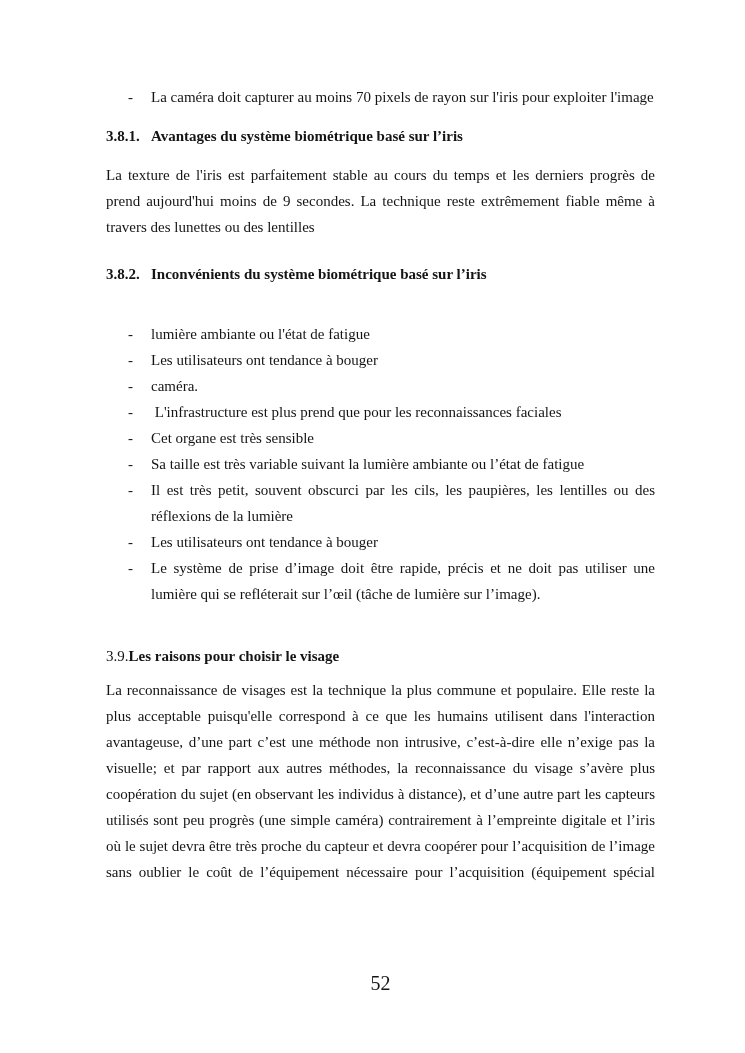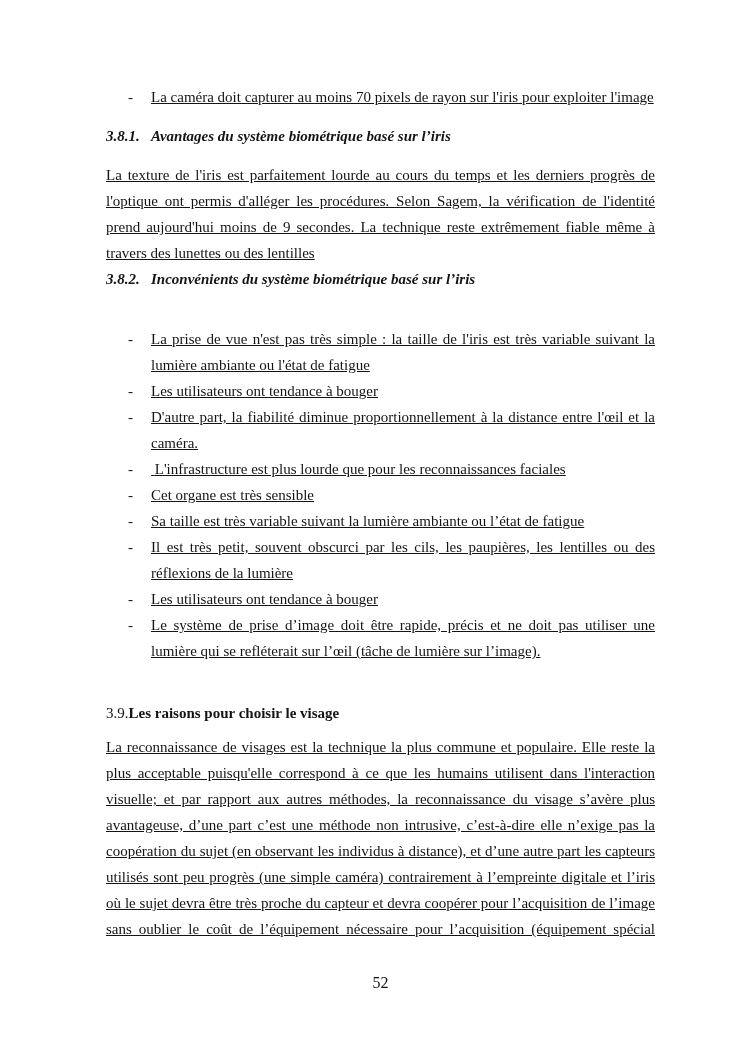--- a/index.html
+++ b/index.html
@@ -20,21 +20,20 @@
   .content {
     position: absolute;
     left: 106px;
     top: 0;
     width: 549px;
   }
   .line {
     line-height: 26px;
     height: 26px;
     overflow: hidden;
-    text-decoration: underline;
   }
   .j {
     text-align: justify;
     text-align-last: justify;
   }
   .pre {
     white-space: pre-wrap;
   }
   .item {
     position: relative;
@@ -46,90 +45,87 @@
     top: 0;
     line-height: 26px;
   }
   .intro { margin-top: 84px; }
   .heading {
     font-weight: bold;
     line-height: 26px;
     height: 26px;
     overflow: hidden;
   }
-  .hi { font-style: italic; }
+  .hi { }
   .hi .hnum {
     display: inline-block;
     width: 45px;
   }
   .h381 { margin-top: 13px; }
   .p381 { margin-top: 13px; }
-  .h382 { margin-top: 0; }
+  .h382 { margin-top: 21px; }
   .list-382 { margin-top: 34px; }
   .h39 { margin-top: 36px; }
   .h39 .hnum39 { font-weight: normal; text-align: center; }
   .p39 { margin-top: 8px; }
   .pagenum {
     position: absolute;
     left: 106px;
     top: 974px;
     width: 549px;
     text-align: center;
-    font-size: 16px;
+    font-size: 20px;
     line-height: 18px;
   }
 </style>
 </head>
 <body>
 
 <div class="page">
   <div class="content">
 
     <div class="item intro">
       <span class="marker">-</span>
       <div class="line">La caméra doit capturer au moins 70 pixels de rayon sur l'iris pour exploiter l'image</div>
     </div>
 
     <div class="heading hi h381">
       <span class="hnum">3.8.1.</span><span>Avantages du système biométrique basé sur l’iris</span>
     </div>
 
     <div class="para p381">
-      <div class="line j">La texture de l'iris est parfaitement lourde au cours du temps et les derniers progrès de</div>
-      <div class="line j">l'optique ont permis d'alléger les procédures. Selon Sagem, la vérification de l'identité</div>
+      <div class="line j">La texture de l'iris est parfaitement stable au cours du temps et les derniers progrès de</div>
       <div class="line j">prend aujourd'hui moins de 9 secondes. La technique reste extrêmement fiable même à</div>
       <div class="line">travers des lunettes ou des lentilles</div>
     </div>
 
     <div class="heading hi h382">
       <span class="hnum">3.8.2.</span><span>Inconvénients du système biométrique basé sur l’iris</span>
     </div>
 
     <div class="list-382">
 
       <div class="item">
         <span class="marker">-</span>
-        <div class="line j">La prise de vue n'est pas très simple : la taille de l'iris est très variable suivant la</div>
         <div class="line">lumière ambiante ou l'état de fatigue</div>
       </div>
 
       <div class="item">
         <span class="marker">-</span>
         <div class="line">Les utilisateurs ont tendance à bouger</div>
       </div>
 
       <div class="item">
         <span class="marker">-</span>
-        <div class="line j">D'autre part, la fiabilité diminue proportionnellement à la distance entre l'œil et la</div>
         <div class="line">caméra.</div>
       </div>
 
       <div class="item">
         <span class="marker">-</span>
-        <div class="line pre"> L'infrastructure est plus lourde que pour les reconnaissances faciales</div>
+        <div class="line pre"> L'infrastructure est plus prend que pour les reconnaissances faciales</div>
       </div>
 
       <div class="item">
         <span class="marker">-</span>
         <div class="line">Cet organe est très sensible</div>
       </div>
 
       <div class="item">
         <span class="marker">-</span>
         <div class="line">Sa taille est très variable suivant la lumière ambiante ou l’état de fatigue</div>
@@ -154,22 +150,22 @@
 
     </div>
 
     <div class="heading h39">
       <span class="hnum39">3.9.</span><span>Les raisons pour choisir le visage</span>
     </div>
 
     <div class="para p39">
       <div class="line j">La reconnaissance de visages est la technique la plus commune et populaire. Elle reste la</div>
       <div class="line j">plus acceptable puisqu'elle correspond à ce que les humains utilisent dans l'interaction</div>
+      <div class="line j">avantageuse, d’une part c’est une méthode non intrusive, c’est-à-dire elle n’exige pas la</div>
       <div class="line j">visuelle; et par rapport aux autres méthodes, la reconnaissance du visage s’avère plus</div>
-      <div class="line j">avantageuse, d’une part c’est une méthode non intrusive, c’est-à-dire elle n’exige pas la</div>
       <div class="line j">coopération du sujet (en observant les individus à distance), et d’une autre part les capteurs</div>
       <div class="line j">utilisés sont peu progrès (une simple caméra) contrairement à l’empreinte digitale et l’iris</div>
       <div class="line j">où le sujet devra être très proche du capteur et devra coopérer pour l’acquisition de l’image</div>
       <div class="line j">sans oublier le coût de l’équipement nécessaire pour l’acquisition (équipement spécial</div>
     </div>
 
   </div>
 
   <div class="pagenum">52</div>
 </div>

